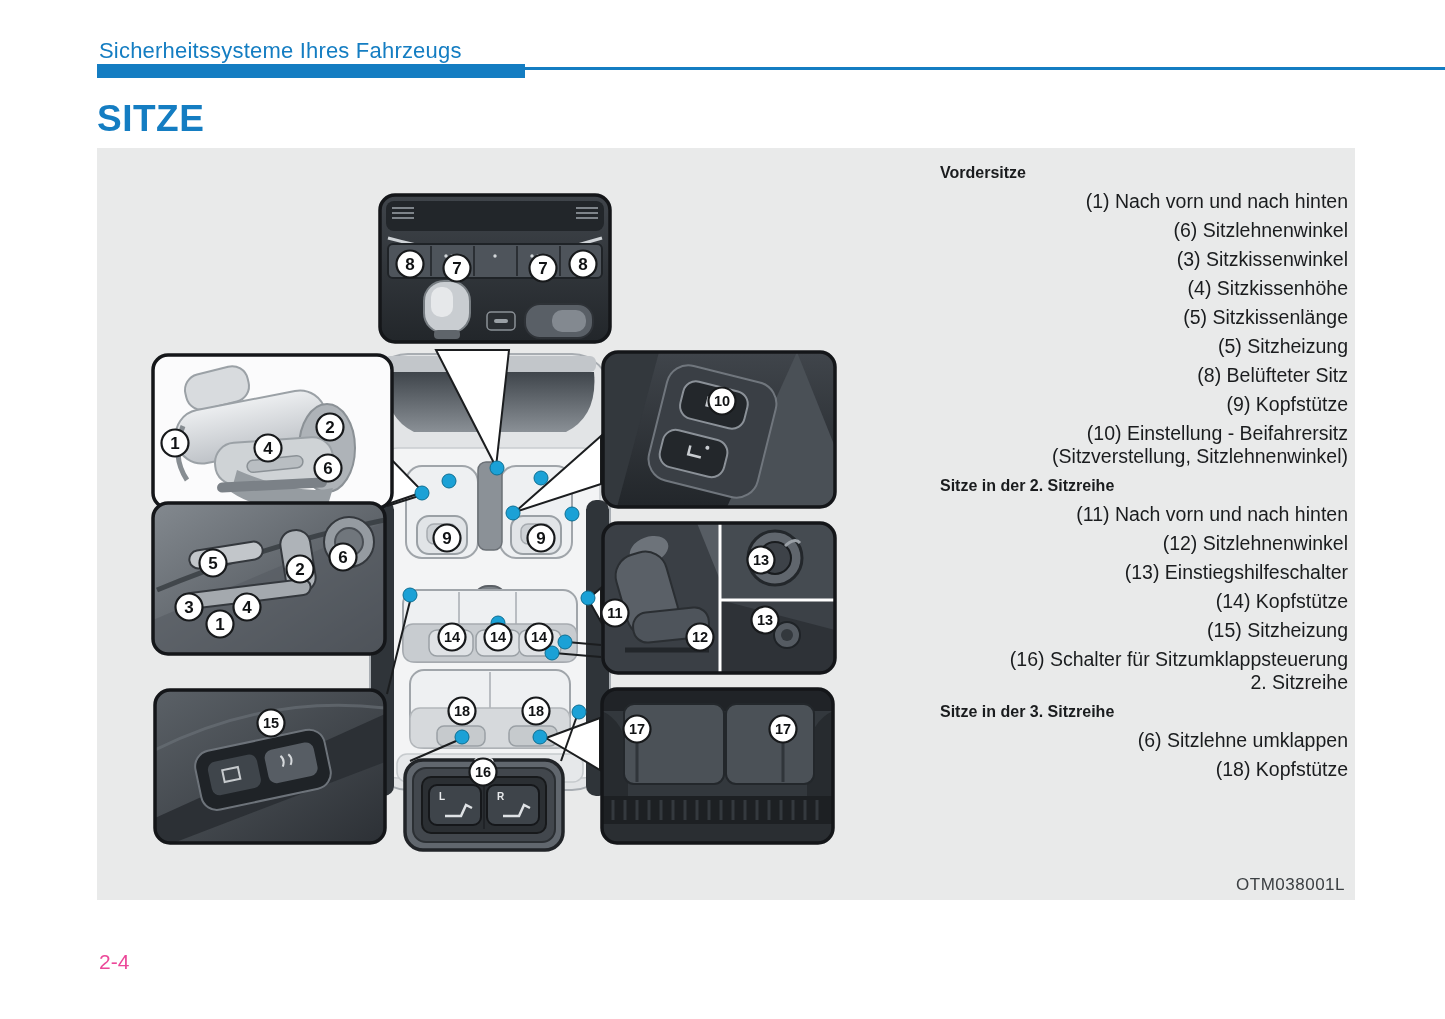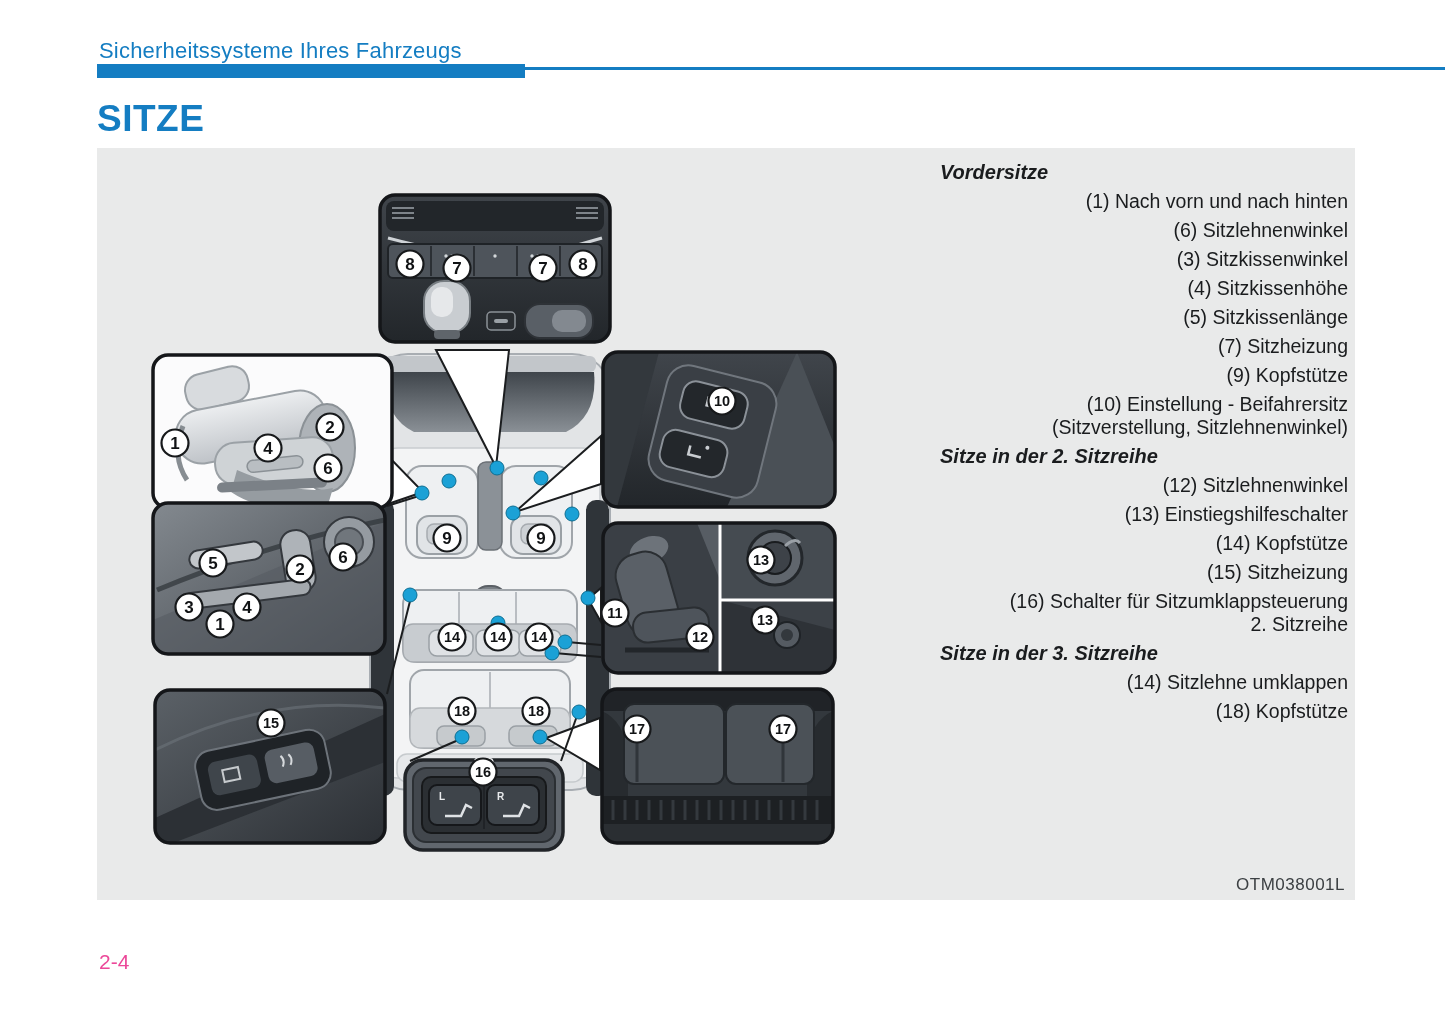--- a/index.html
+++ b/index.html
@@ -9,21 +9,21 @@
 
   .header-text { position:absolute; left:99px; top:38px; font-size:22px; color:#147dc2; letter-spacing:0.2px; }
   .rule-thin  { position:absolute; left:97px; right:0; top:67px; height:3px; background:#147dc2; }
   .rule-thick { position:absolute; left:97px; top:64px; width:428px; height:14px; background:#147dc2; }
   .section-title { position:absolute; left:97px; top:98px; font-size:37px; font-weight:bold; color:#147dc2; letter-spacing:0.5px; }
 
   .panel { position:absolute; left:97px; top:148px; width:1258px; height:752px; background:#e9eaea; }
   .diagram-svg { position:absolute; left:0; top:0; }
 
   .legend { position:absolute; left:843px; top:13px; width:408px; color:#1a1c1e; font-size:19.5px; line-height:23px; }
-  .legend .heading { font-weight:bold; font-size:20px; margin-bottom:6px;font-style:italic; }
+  .legend .heading { font-weight:bold; font-size:16px; margin-bottom:6px; }
   .legend .item { padding-left:47px; text-indent:-47px; margin-bottom:6px;text-align:right; }
   .legend .item .l2 { display:block; text-indent:0;margin-left:37px; }
 
   .figure-code { position:absolute; right:10px; bottom:5px; font-size:17px; color:#3c4043; letter-spacing:0.5px; }
   .page-number { position:absolute; left:99px; top:950px; font-size:21px; color:#ec4899; }
 
   
   .co circle { fill:#ffffff; stroke:#17191b; stroke-width:2.2; }
   .co text { font-family:"Liberation Sans", sans-serif; font-weight:bold; font-size:17px; fill:#101214; }
   .co.d2 text { font-size:14.5px; }
@@ -460,33 +460,35 @@
         </g>
     </svg>
 
     <div class="legend">
       <div class="heading">Vordersitze</div>
       <div class="item"><span class="l1">(1) Nach vorn und nach hinten</span><span class="l2"></span></div>
       <div class="item"><span class="l1">(6) Sitzlehnenwinkel</span><span class="l2"></span></div>
       <div class="item"><span class="l1">(3) Sitzkissenwinkel</span><span class="l2"></span></div>
       <div class="item"><span class="l1">(4) Sitzkissenhöhe</span><span class="l2"></span></div>
       <div class="item"><span class="l1">(5) Sitzkissenlänge</span><span class="l2"></span></div>
-      <div class="item"><span class="l1">(7) Sitzheizung</span><span class="l2"></span></div>
+      <div class="item"><span class="l1">(5) Sitzheizung</span><span class="l2"></span></div>
+      <div class="item"><span class="l1">(8) Belüfteter Sitz</span><span class="l2"></span></div>
       <div class="item"><span class="l1">(9) Kopfstütze</span><span class="l2"></span></div>
       <div class="item"><span class="l1">(10) Einstellung - Beifahrersitz</span><span class="l2">(Sitzverstellung, Sitzlehnenwinkel)</span></div>
 
       <div class="heading">Sitze in der 2. Sitzreihe</div>
+      <div class="item"><span class="l1">(11) Nach vorn und nach hinten</span><span class="l2"></span></div>
       <div class="item"><span class="l1">(12) Sitzlehnenwinkel</span><span class="l2"></span></div>
       <div class="item"><span class="l1">(13) Einstiegshilfeschalter</span><span class="l2"></span></div>
       <div class="item"><span class="l1">(14) Kopfstütze</span><span class="l2"></span></div>
       <div class="item"><span class="l1">(15) Sitzheizung</span><span class="l2"></span></div>
       <div class="item"><span class="l1">(16) Schalter für Sitzumklappsteuerung</span><span class="l2">2. Sitzreihe</span></div>
 
       <div class="heading">Sitze in der 3. Sitzreihe</div>
-      <div class="item"><span class="l1">(14) Sitzlehne umklappen</span><span class="l2"></span></div>
+      <div class="item"><span class="l1">(6) Sitzlehne umklappen</span><span class="l2"></span></div>
       <div class="item"><span class="l1">(18) Kopfstütze</span><span class="l2"></span></div>
     </div>
 
     <div class="figure-code">OTM038001L</div>
   </div>
 
   <div class="page-number">2-4</div>
 </div>
 
 </body></html>

